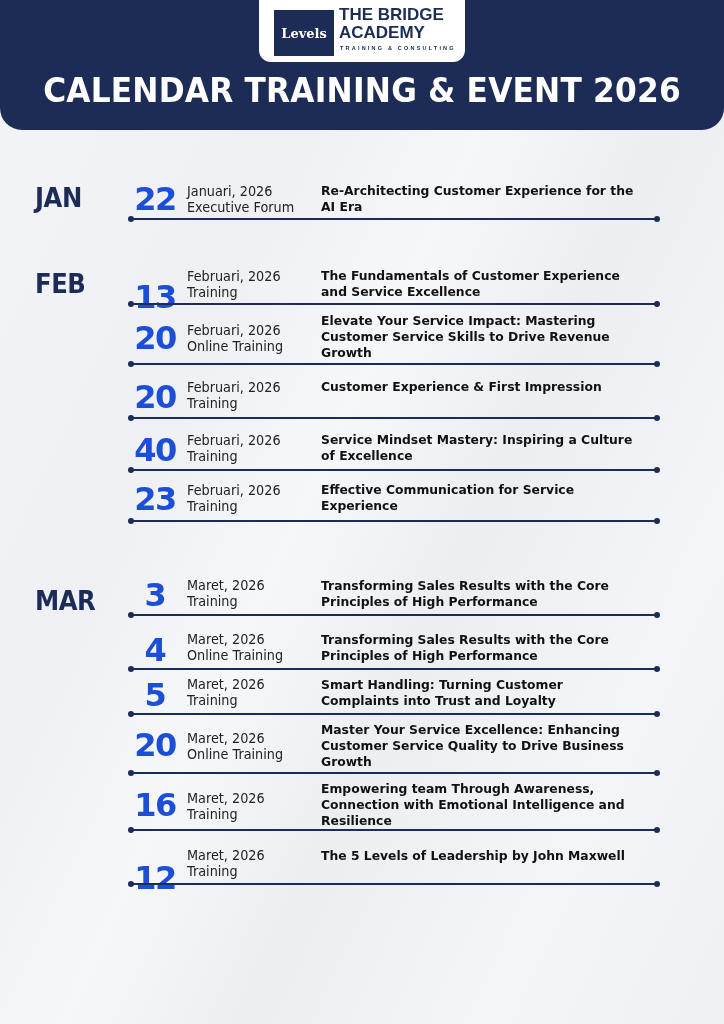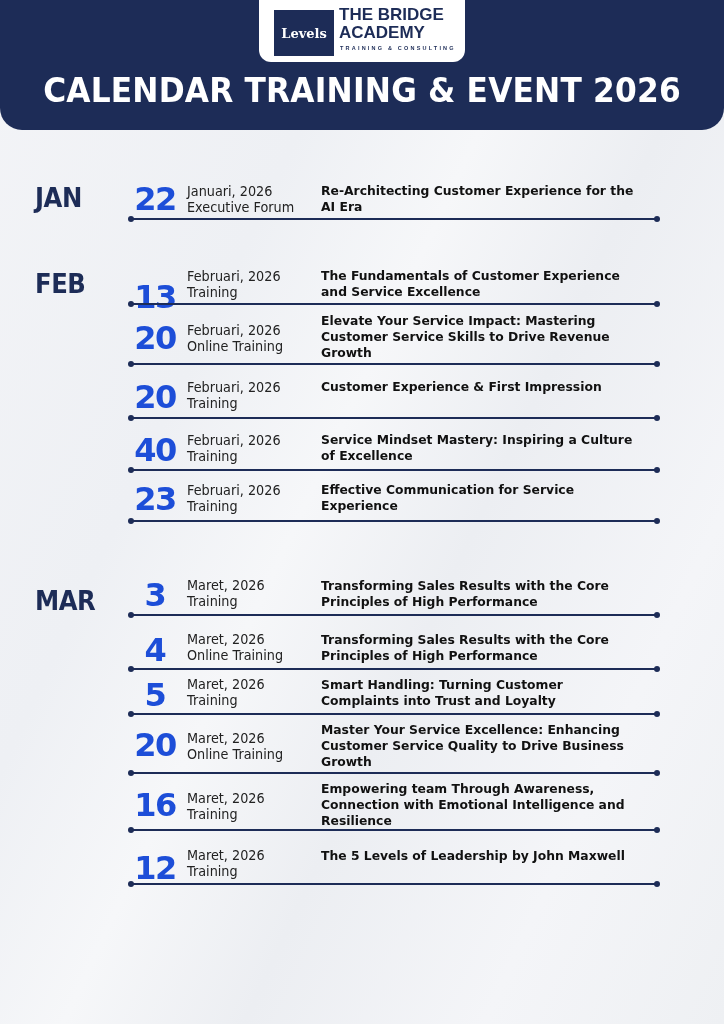--- a/index.html
+++ b/index.html
@@ -190,20 +190,20 @@
   <div class="day" style="top:6px">16</div>
   <div class="meta" style="top:10px">
       <div>Maret, 2026</div>
       <div>Training</div>
     </div>
   <div class="title" style="top:1px">Empowering team Through Awareness, Connection with Emotional Intelligence and Resilience</div>
   <div class="line" style="top:49px"></div>
 </div>
 
 <div class="row" style="top:845px">
-  <div class="day" style="top:4px">12</div>
+  <div class="day" style="top:14px">12</div>
   <div class="meta" style="top:2px">
       <div>Maret, 2026</div>
       <div>Training</div>
     </div>
   <div class="title" style="top:3px">The 5 Levels of Leadership by John Maxwell</div>
   <div class="line" style="top:38px"></div>
 </div>
 
 </body></html>

